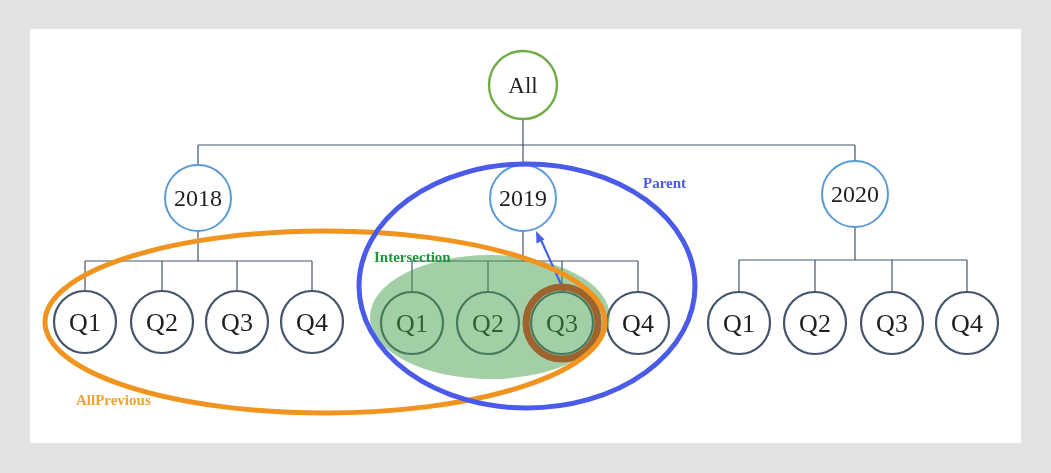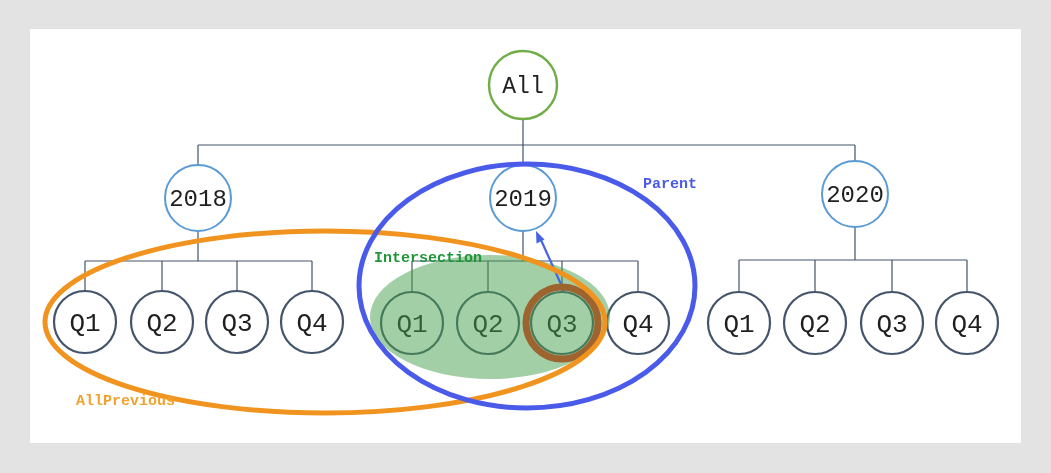--- a/index.html
+++ b/index.html
@@ -1,20 +1,20 @@
 <!DOCTYPE html>
 <html><head>
 <meta charset="utf-8">
 <style>
   html,body{margin:0;padding:0;background:#e3e3e3;}
   .stage{
     position:relative;
     width:1051px;height:473px;
     background:#e3e3e3;
-    font-family:Liberation Mono, monospace;
+    font-family:Liberation Serif, serif;
     overflow:hidden;
   }
   .stage svg{position:absolute;left:0;top:0;}
   .connector{stroke:#44546a;stroke-width:1.2;fill:none;}
   .q-circle{fill:#ffffff;stroke:#44546a;stroke-width:2.2;}
   .year-circle{fill:#ffffff;stroke-width:2;}
   .root-circle{fill:#ffffff;stroke-width:2.4;}
   .node-text{fill:#1f1f1f;text-anchor:middle;}
   .root-text{font-size:23px;}
   .year-text{font-size:24px;}

